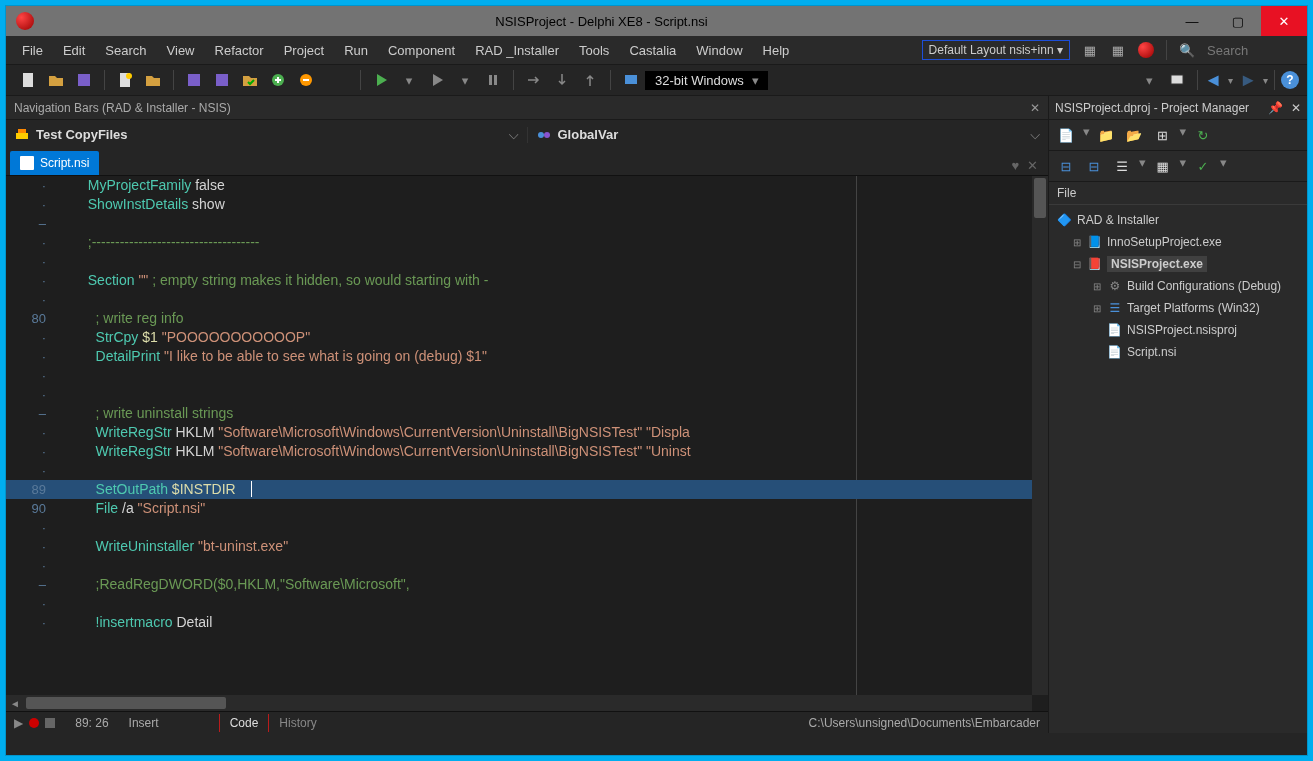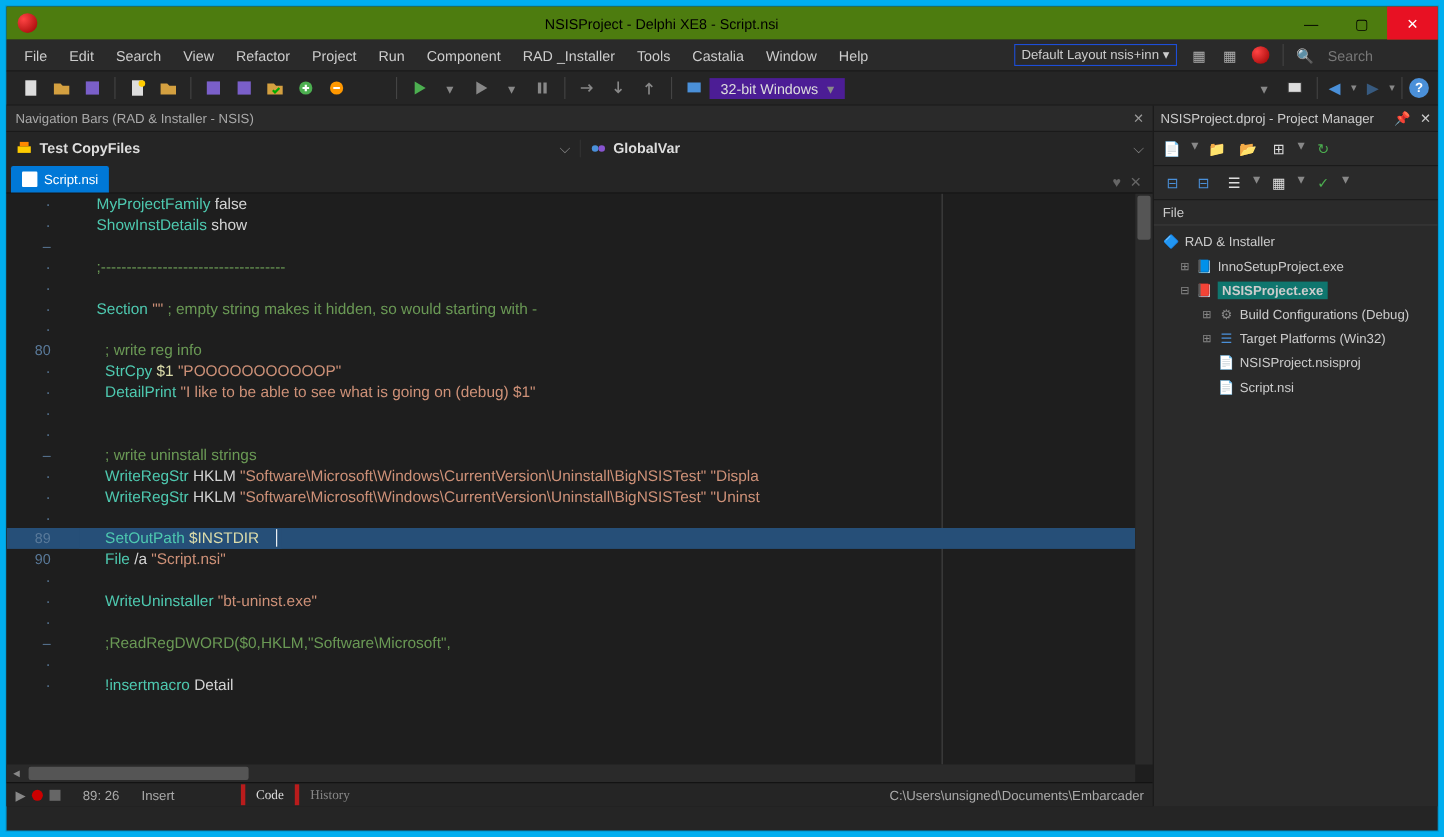--- a/index.html
+++ b/index.html
@@ -1,18 +1,18 @@
 <!DOCTYPE html>
 <html><head>
 <meta charset="utf-8">
 <style>
 *{margin:0;padding:0;box-sizing:border-box;font-family:'Segoe UI',Tahoma,sans-serif;user-select:none;}
 body{width:1313px;height:761px;background:#00aeef;overflow:hidden;font-size:13px;color:#ddd;}
 .window{position:absolute;top:6px;left:6px;right:6px;bottom:6px;background:#252525;box-shadow:0 0 0 1px #0095cc;}
-.titlebar{height:30px;background:#4d7c0f;display:flex;align-items:center;}
+.titlebar{height:30px;background:#737373;display:flex;align-items:center;}
 .titlebar .app-icon{width:18px;height:18px;margin-left:10px;border-radius:50%;background:radial-gradient(circle at 30% 30%,#ff4444,#990000);}
 .title-text{flex:1;text-align:center;color:#000;font-size:13px;}
 .win-controls{display:flex;}
 .win-btn{width:46px;height:30px;display:flex;align-items:center;justify-content:center;color:#000;cursor:pointer;}
 .win-btn.close{background:#e81123;color:#fff;}
 .menubar{height:28px;background:#2a2a2a;display:flex;align-items:center;padding:0 6px;color:#ccc;font-size:13px;}
 .menubar .mitem{padding:4px 10px;cursor:pointer;}
 .menubar .spacer{flex:1;}
 .layout-sel{padding:2px 6px;border:1px solid #1d4ed8;color:#ccc;font-size:12px;margin-right:6px;white-space:nowrap;max-width:180px;overflow:hidden;}
 .ticon{width:20px;height:20px;margin:0 4px;display:inline-flex;align-items:center;justify-content:center;color:#aaa;cursor:pointer;}
@@ -55,39 +55,39 @@
 .c-kw{color:#4ec9b0;}
 .c-str{color:#ce9178;}
 .c-cmt{color:#6a9955;}
 .c-const{color:#d4d4d4;}
 .c-var{color:#dcdcaa;}
 .bottom-tabs{height:22px;background:#252525;display:flex;align-items:center;font-size:12px;border-top:1px solid #111;}
 .bottom-left{display:flex;align-items:center;padding-left:8px;gap:6px;}
 .red-dot{width:10px;height:10px;border-radius:50%;background:#c00;}
 .sq{width:10px;height:10px;background:#666;}
 .status-pos{padding:0 20px;color:#aaa;}
-.btab{padding:2px 10px;color:#888;border-left:4px solid #b91c1c;font-family:Liberation Serif, serif;}
+.btab{padding:2px 10px;color:#888;border-left:1px solid #b91c1c;}
 .btab.act{color:#ddd;}
 .status-path{margin-left:auto;padding-right:8px;color:#aaa;font-size:12px;}
 .right-panel{width:259px;background:#2a2a2a;border-left:1px solid #1a1a1a;display:flex;flex-direction:column;}
 .rp-header{height:24px;display:flex;align-items:center;padding:0 6px;font-size:12px;color:#ccc;border-bottom:1px solid #1a1a1a;}
 .rp-header .pin{margin-left:auto;}
 .rp-header .xx{margin-left:8px;cursor:pointer;}
 .rp-toolbar{padding:4px 6px;display:flex;flex-wrap:wrap;gap:6px;border-bottom:1px solid #1a1a1a;}
 .rp-tool{width:22px;height:22px;display:flex;align-items:center;justify-content:center;cursor:pointer;}
 .rp-section{padding:4px 8px;color:#ccc;font-size:12px;border-bottom:1px solid #3a3a3a;}
 .tree{padding:4px 0;font-size:12px;color:#ccc;}
 .tnode{display:flex;align-items:center;height:22px;padding-left:8px;cursor:pointer;}
 .tnode .exp{width:14px;color:#888;font-size:10px;}
 .tnode .tic{width:16px;height:16px;margin-right:4px;display:inline-flex;align-items:center;justify-content:center;}
 .tnode.sel{background:transparent;}
-.tnode.sel .lbl{background:#0f766e;padding:1px 4px;}
+.tnode.sel .lbl{background:#404040;padding:1px 4px;}
 .indent1{padding-left:24px;}
 .indent2{padding-left:44px;}
-.target-sel{background:#4c1d95;padding:2px 10px;color:#ddd;font-size:13px;display:flex;align-items:center;gap:8px;}
+.target-sel{background:#000000;padding:2px 10px;color:#ddd;font-size:13px;display:flex;align-items:center;gap:8px;}
 .target-sel .chev2{color:#888;}
 .tb-spacer{flex:1;}
 .nav-arrows{display:flex;gap:6px;align-items:center;}
 .na{color:#4a90d9;font-size:18px;}
 .help-circ{width:18px;height:18px;border-radius:50%;background:#4a90d9;color:#fff;display:flex;align-items:center;justify-content:center;font-size:12px;font-weight:bold;}
 </style>
 </head>
 <body>
 
 <div class="window">

